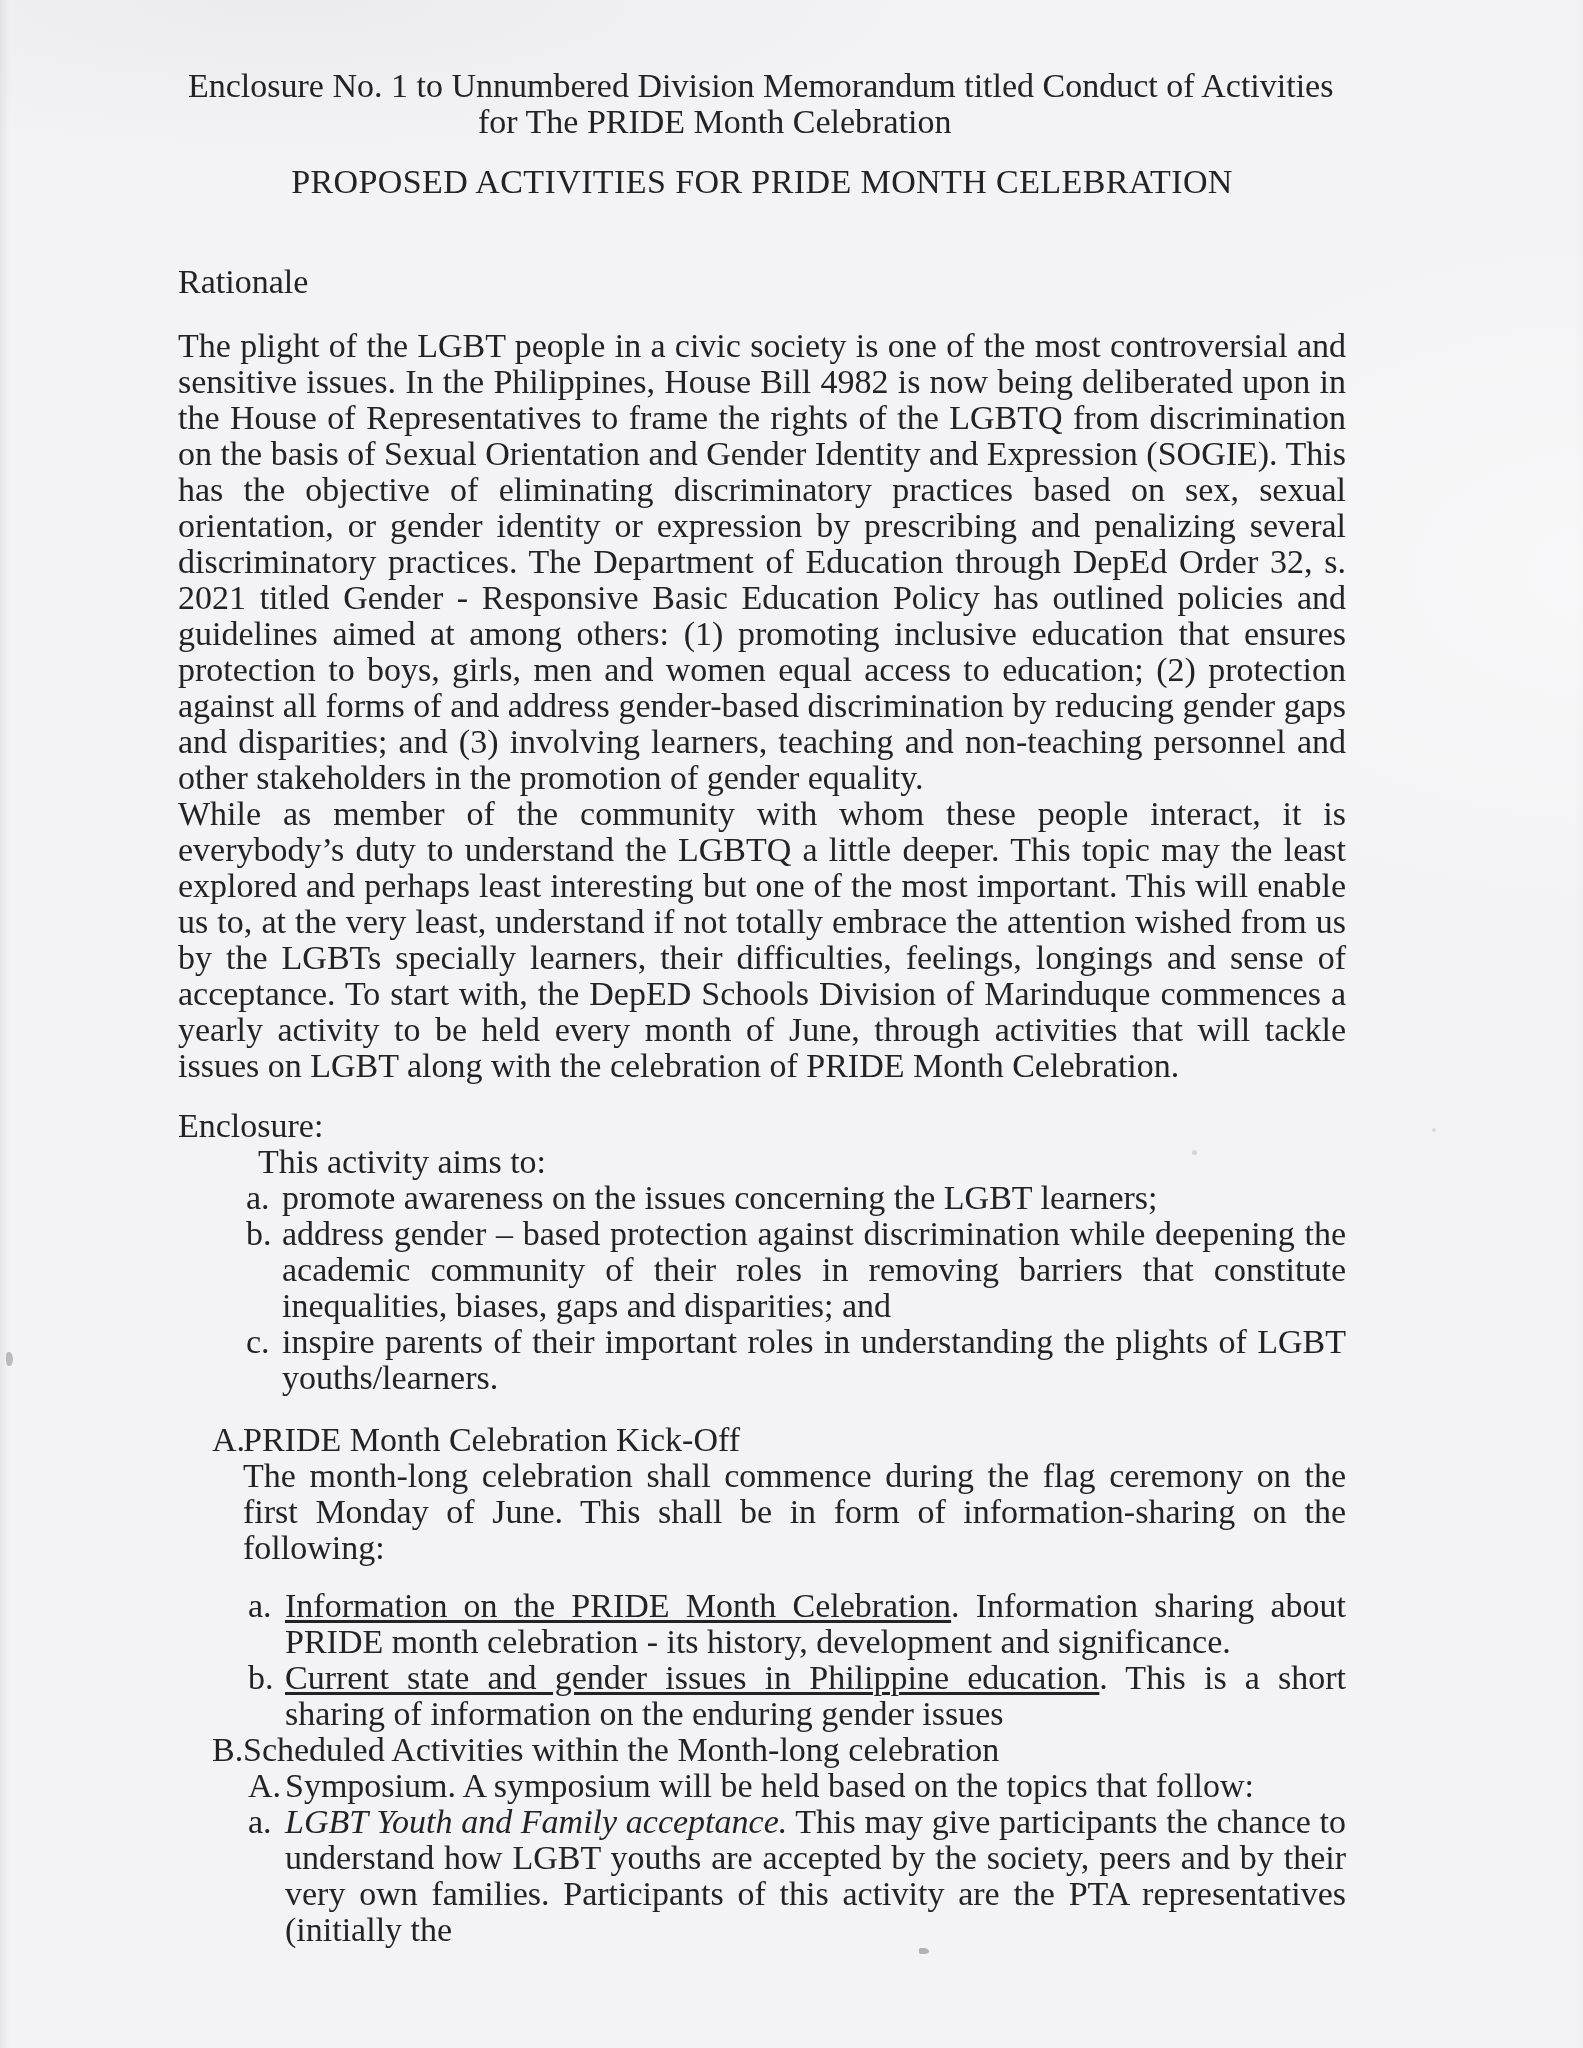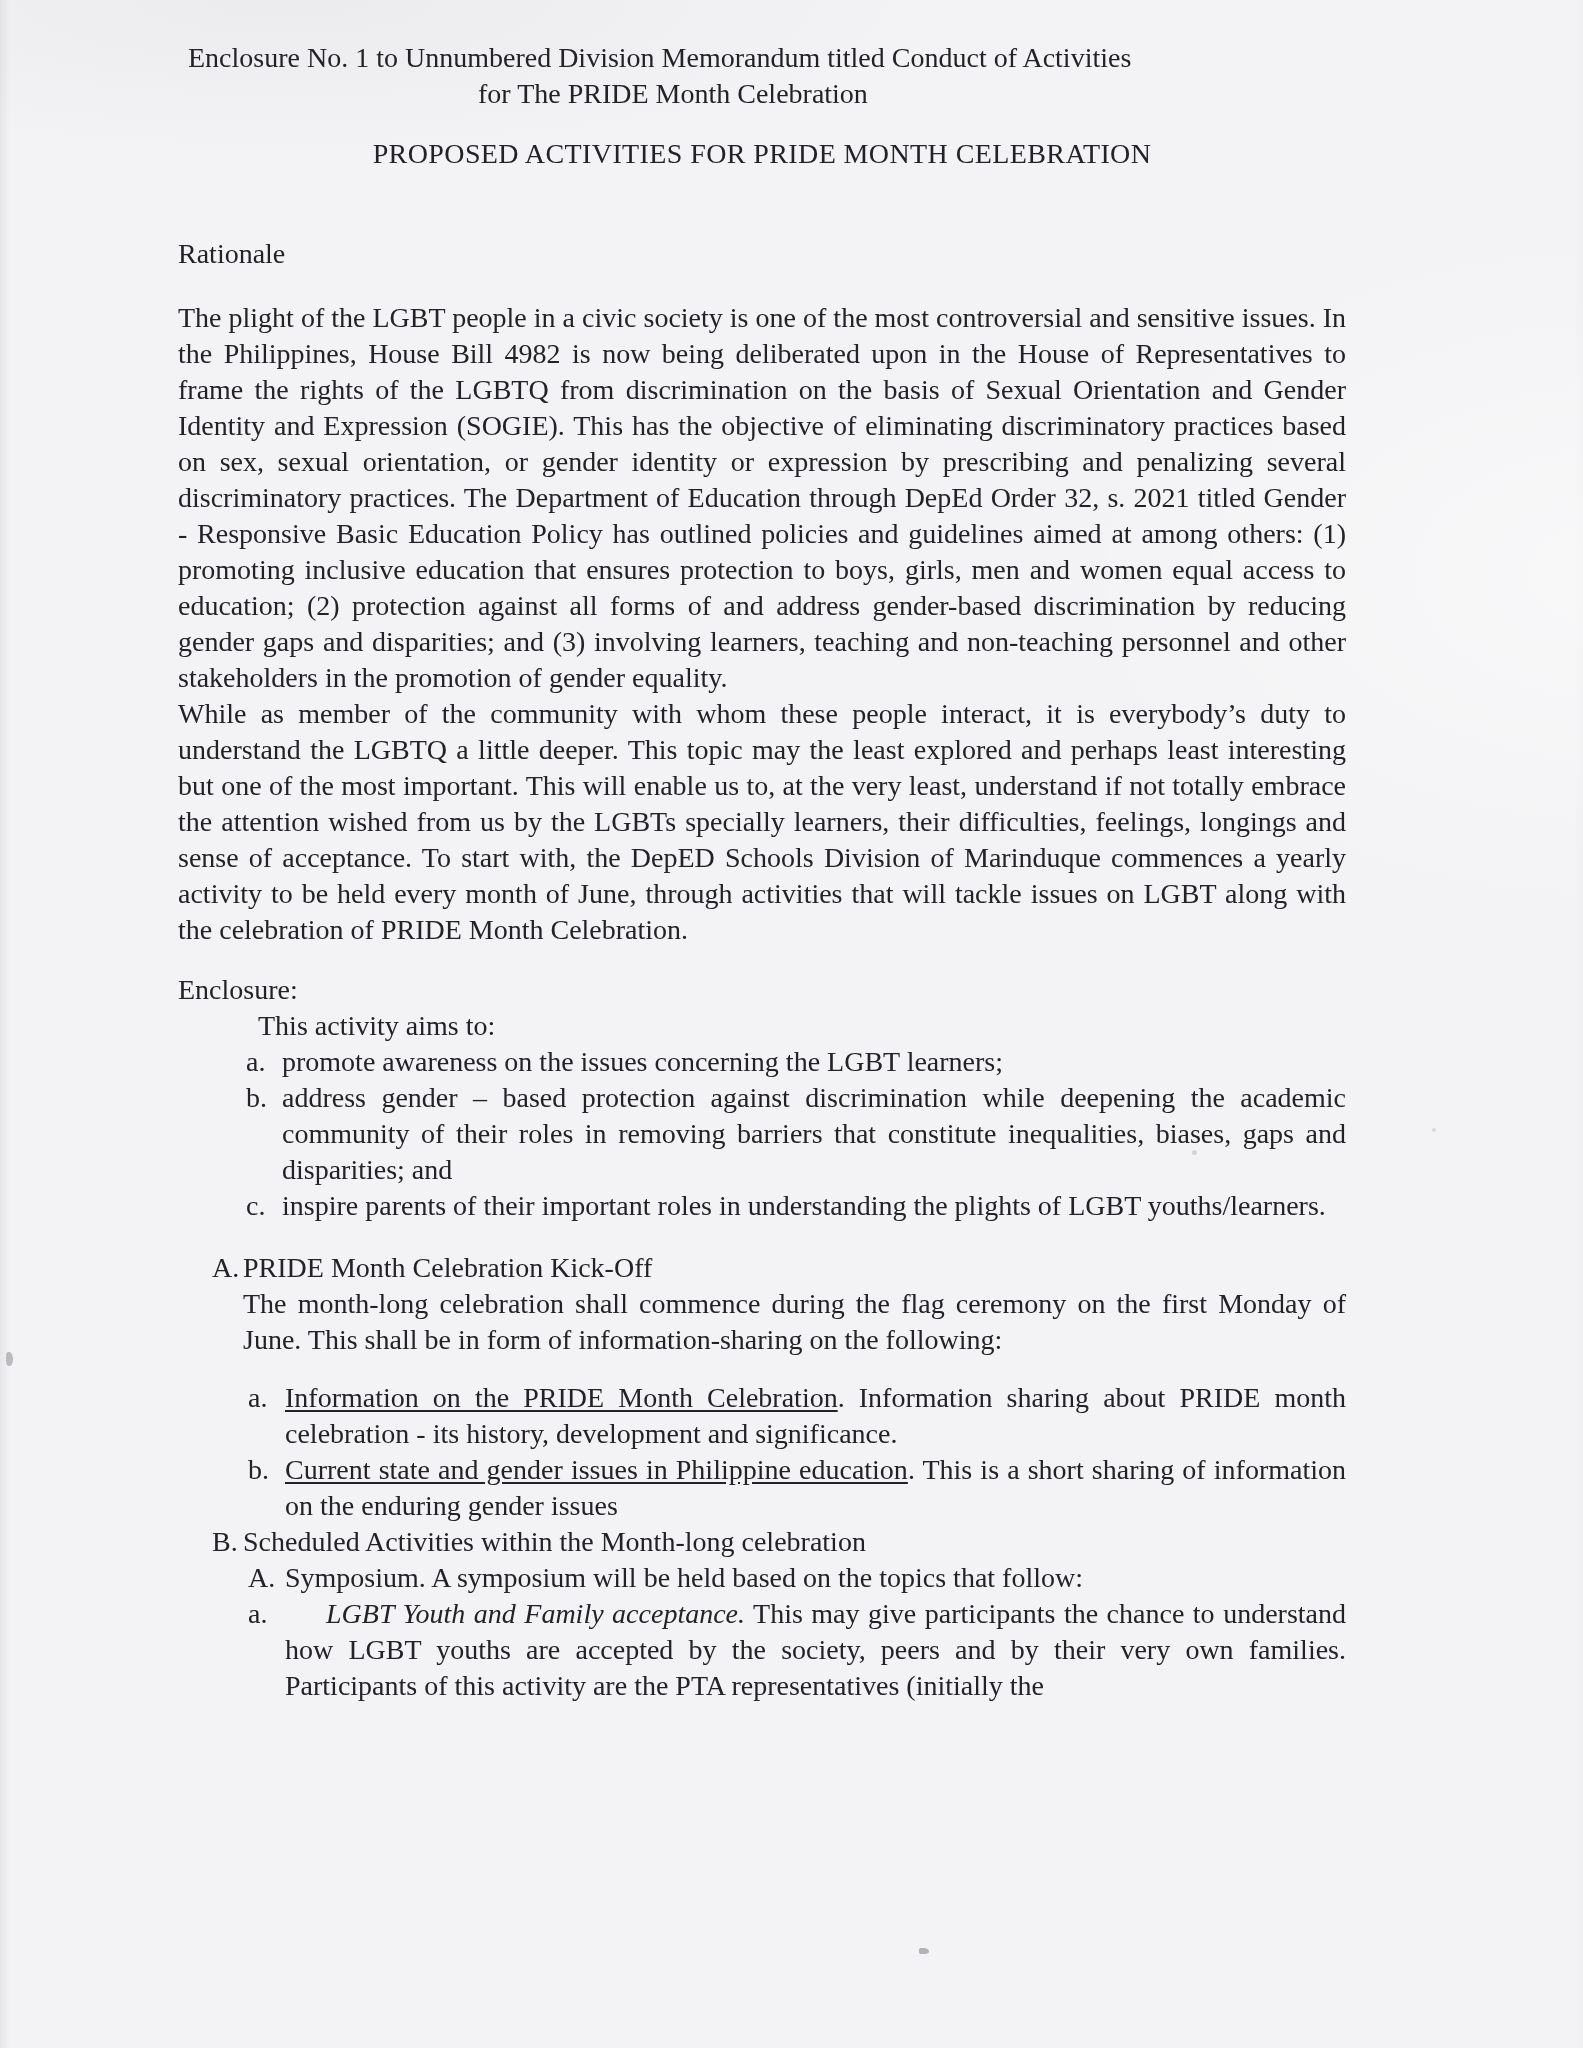--- a/index.html
+++ b/index.html
@@ -22,23 +22,23 @@
       linear-gradient(270deg, rgba(0,0,0,0.02), rgba(0,0,0,0.0) 8px);
   }
   .speck { position: absolute; background: #8d8d95; border-radius: 50%; }
   .speck.s1 { left: 6px;  top: 1352px; width: 7px;  height: 14px; opacity: .55; border-radius: 40% 60% 55% 45%; }
   .speck.s2 { left: 919px; top: 1948px; width: 10px; height: 6px;  opacity: .65; border-radius: 30% 70% 60% 40%; }
   .speck.s3 { left: 1192px; top: 1150px; width: 5px; height: 5px;  opacity: .30; }
   .speck.s4 { left: 1432px; top: 1128px; width: 4px; height: 4px;  opacity: .25; }
 
   .content {
     position: absolute;
-    left: 178px; top: 40px;
+    left: 178px; top: 68px;
     width: 1168px;
-    font-size: 28px;
+    font-size: 34px;
     line-height: 36px;
   }
   .header-line1 { margin-left: 10px; }
   .header-line2 { margin-left: 300px; }
   .doc-title { margin-top: 24px; text-align: center; letter-spacing: 0.4px; }
   .heading-rationale { margin-top: 64px; }
   .body-block { margin-top: 28px; }
   .para { text-align: justify; }
 
   .objectives { margin-top: 24px; }
@@ -50,21 +50,21 @@
 
   .section { margin-top: 26px; }
   .sec-row { display: flex; padding-left: 34px; }
   .sec-row .marker { flex: none; width: 31px; }
   .sec-intro { margin-left: 65px; width: 1103px; text-align: justify; }
   .sub-items { margin-top: 22px; }
   .sub-item { padding-left: 70px; }
   .sub-item .marker { flex: none; width: 37px; }
 
   .u { text-decoration: underline; text-underline-offset: 3px; }
-  .i { font-style: italic; margin-left: 41px; }
+  .i { font-style: italic; }
 </style>
 </head>
 <body>
 
 <div class="page">
   <div class="scan-shade"></div>
   <div class="speck s1"></div>
   <div class="speck s2"></div>
   <div class="speck s3"></div>
   <div class="speck s4"></div>

